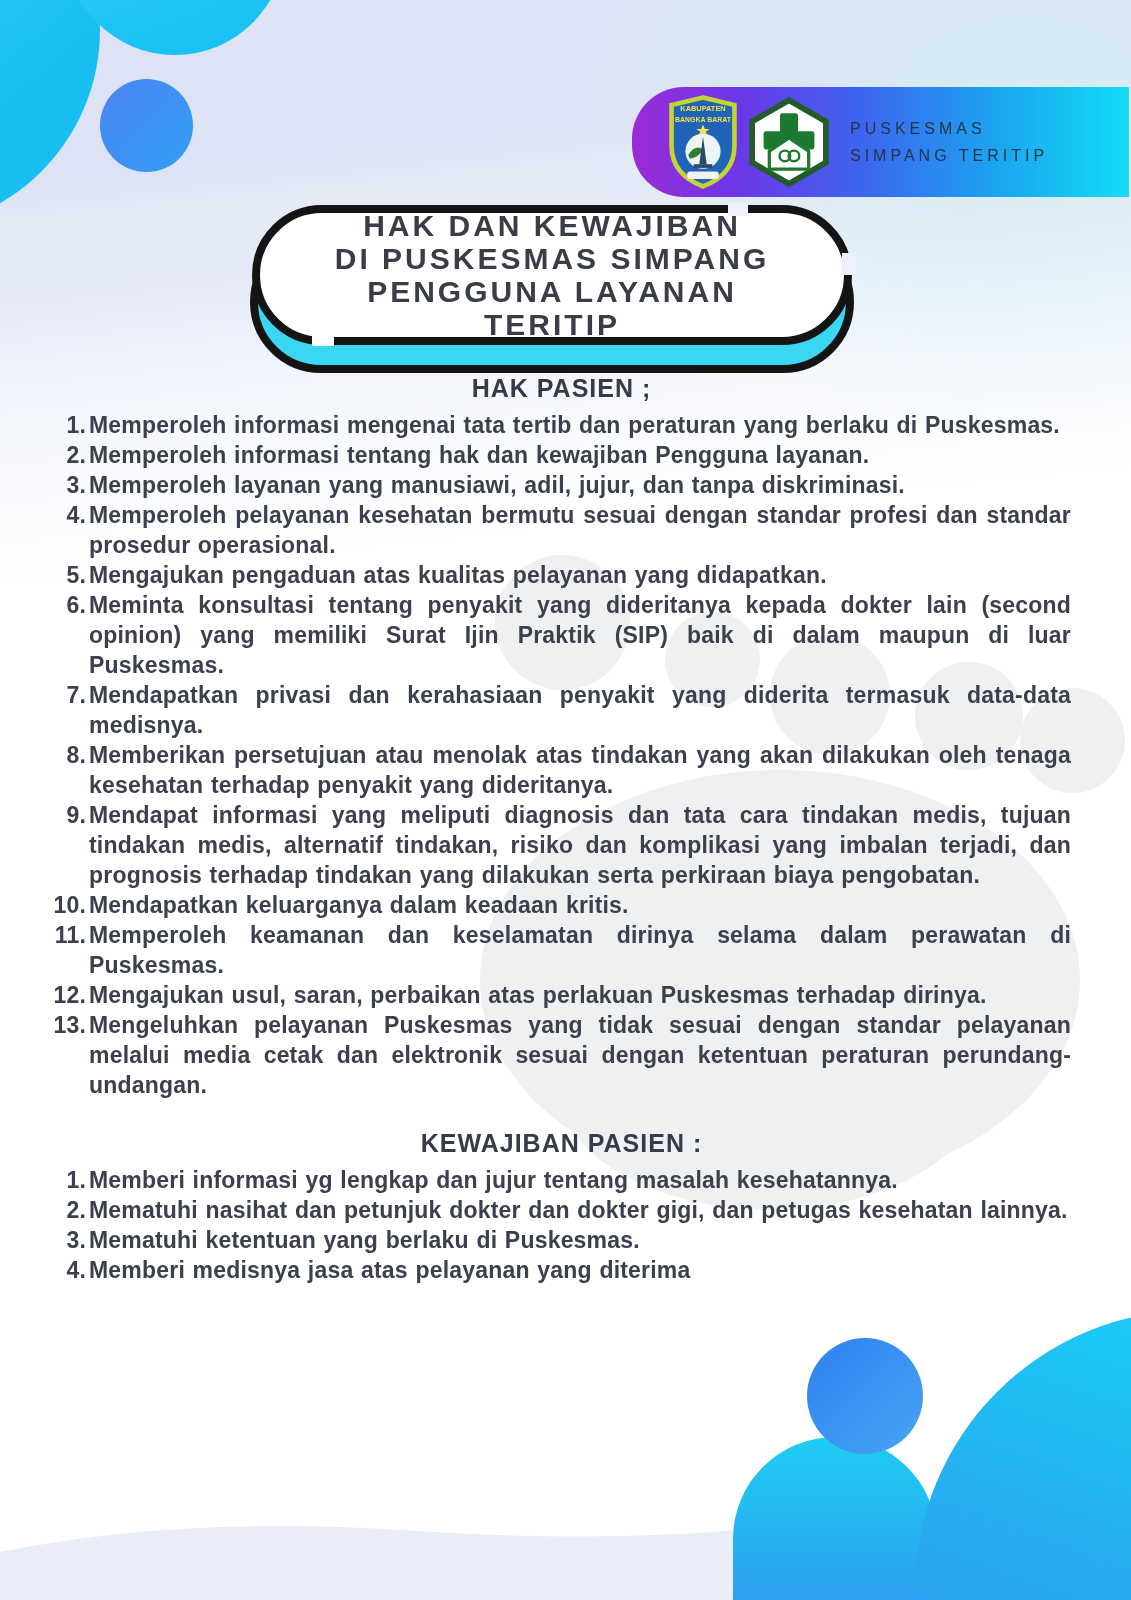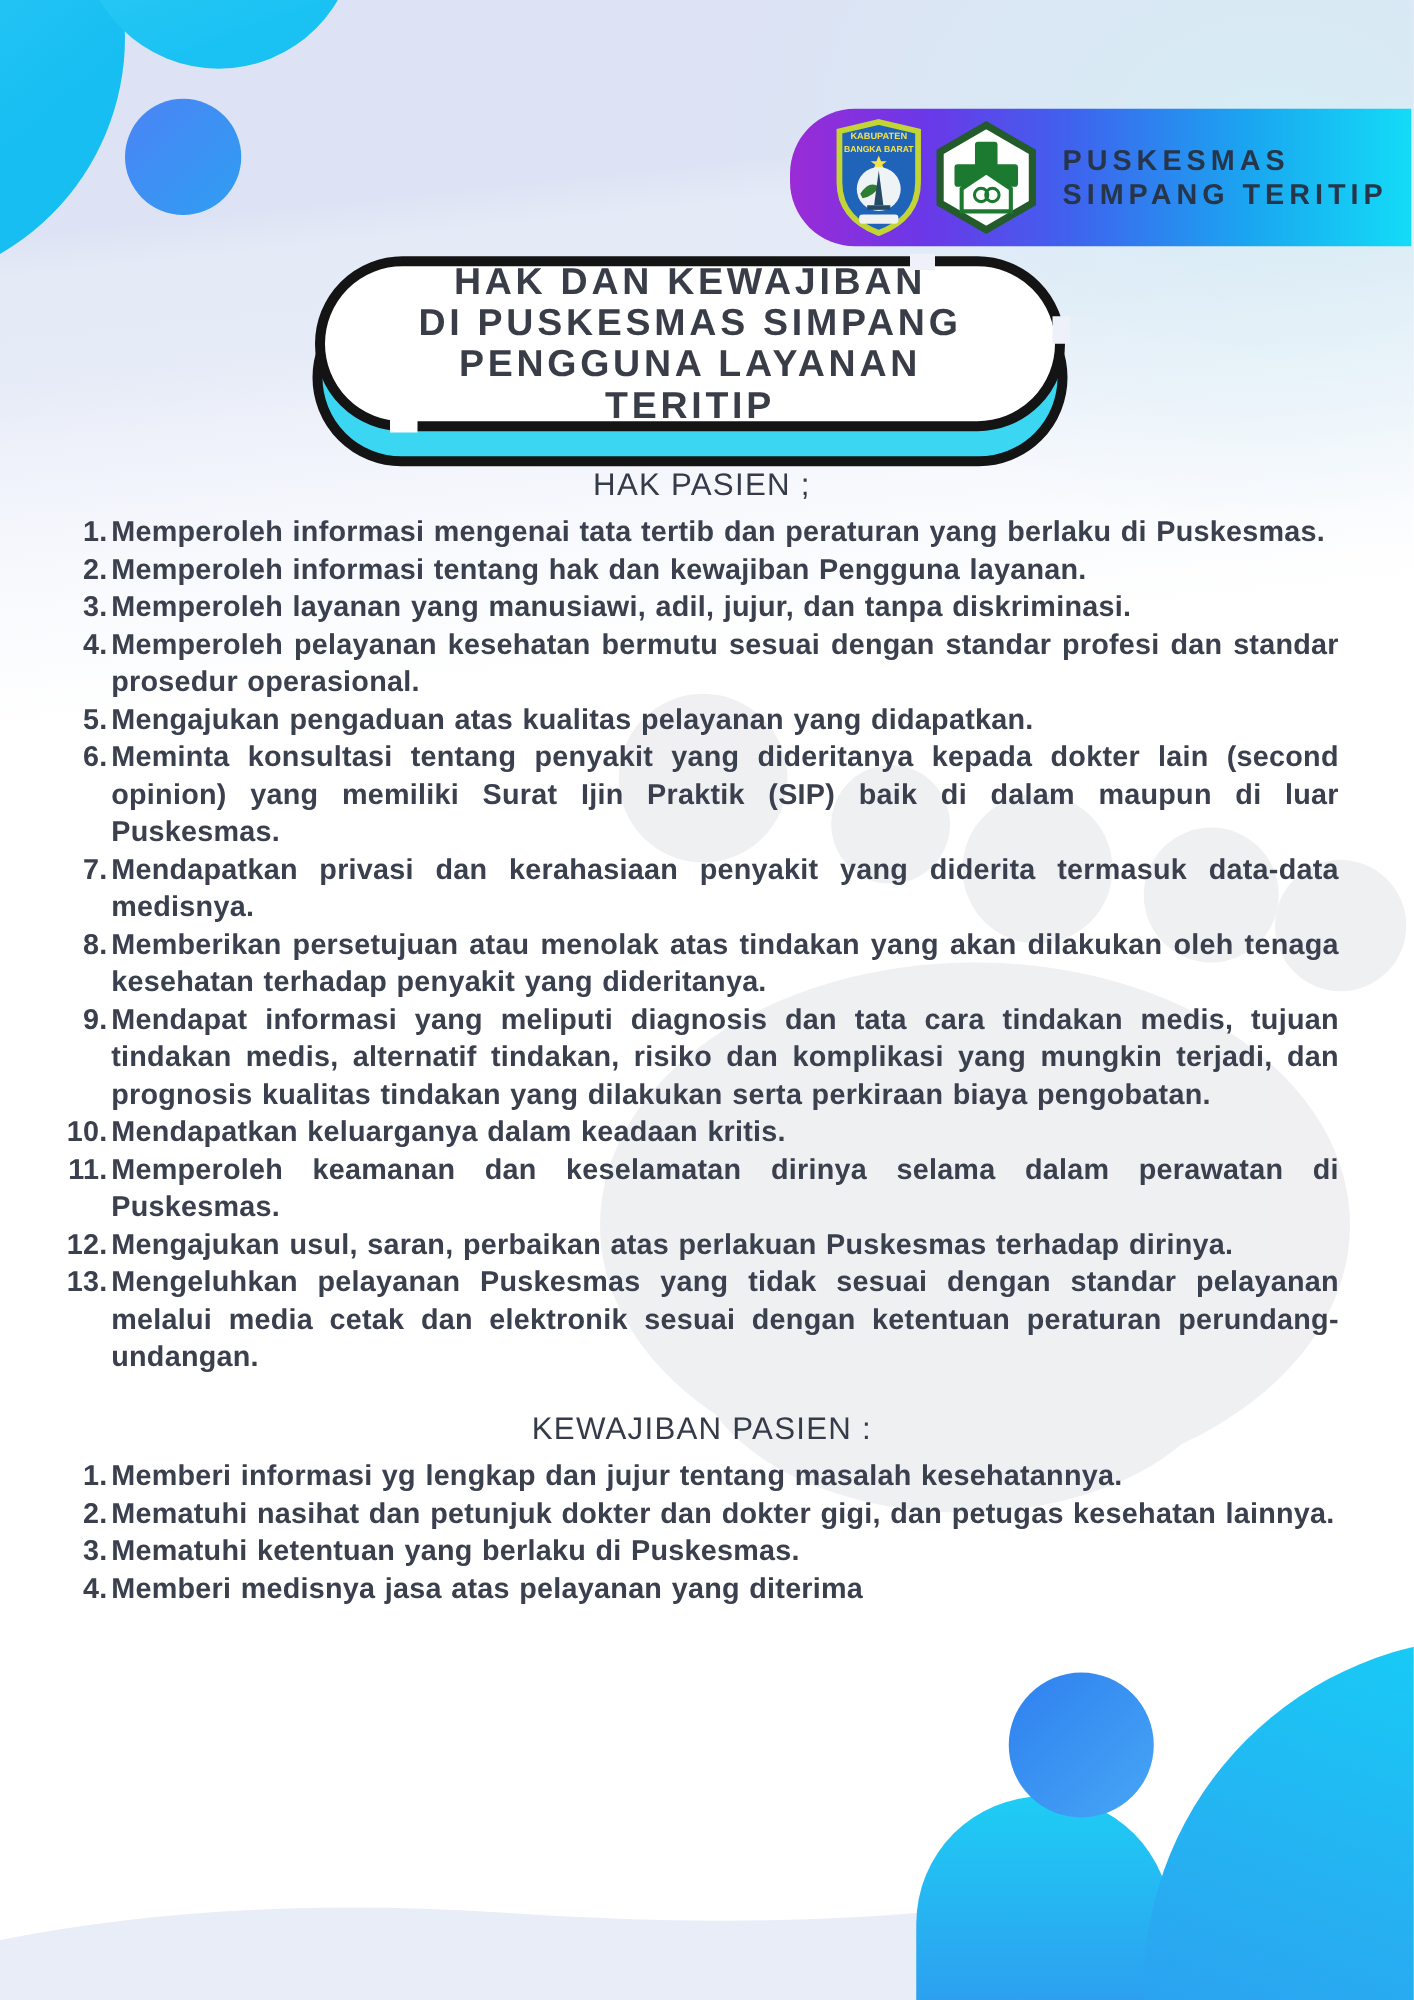--- a/index.html
+++ b/index.html
@@ -35,38 +35,38 @@
   .person-head{left:807px;top:1338px;width:116px;height:116px;border-radius:50%;z-index:2;
     background:linear-gradient(135deg,#2f80ef 0%,#46a6f5 100%);}
   .blob-big-right{left:915px;top:1310px;width:560px;height:560px;border-radius:50%;z-index:2;
     background:linear-gradient(200deg,#12d5f7 5%,#25b2f2 45%,#2f9bef 75%);}
   
   .banner{left:632px;top:87px;right:2px;height:110px;z-index:3;
     border-radius:52px 0 0 52px;box-sizing:border-box;
     background:linear-gradient(90deg,#9a2bd6 0%,#6a38e8 22%,#3f62ee 45%,#1aa6f0 74%,#13dcf7 100%);
     display:flex;align-items:center;padding-left:34px;}
   .banner .logo{flex:0 0 auto;}
-  .banner-text{margin-left:20px;color:#26354a;font-weight:700;
-    font-size:23px;line-height:27px;letter-spacing:4px;white-space:nowrap;}
+  .banner-text{margin-left:20px;color:#26354a;font-weight:400;
+    font-size:16px;line-height:27px;letter-spacing:4px;white-space:nowrap;}
   
   .title-wrap{left:250px;top:205px;width:604px;height:168px;z-index:3;}
   .title-back{position:absolute;left:0;right:0;top:26px;bottom:0;background:#3bd7f2;
     border:8px solid #141414;border-radius:84px;box-sizing:border-box;}
   .title-front{position:absolute;left:2px;right:2px;top:0;height:140px;background:#ffffff;
     border:8px solid #141414;border-radius:74px;box-sizing:border-box;
     display:flex;flex-direction:column;justify-content:center;align-items:center;}
   .title-front span{display:block;text-align:right;color:#383d47;font-weight:800;
     font-size:30px;line-height:33px;letter-spacing:3px;white-space:nowrap;}
   .gap{position:absolute;z-index:4;}
   .gapA{left:478px;top:-2px;width:20px;height:13px;background:#eef1fa;}
   .gapB{left:592px;top:48px;width:14px;height:22px;background:#eef1fa;}
   .gapC{left:62px;top:129px;width:22px;height:12px;background:#ffffff;}
   
   .content{position:relative;z-index:2;padding:374px 60px 0 52px;color:#3a404d;}
-  .sec-h{text-align:center;font-size:25px;font-weight:400;letter-spacing:1px;
+  .sec-h{text-align:center;font-size:25px;font-weight:700;letter-spacing:1px;
     color:#353b48;margin:0 0 7px 0;}
   .sec-h.kewajiban{margin-top:29px;}
   ol{list-style:none;margin:0;padding:0;}
   li{position:relative;padding-left:37px;text-align:justify;
     font-size:23px;font-weight:700;line-height:30px;letter-spacing:.2px;word-spacing:1px;}
   li .num{position:absolute;left:0;top:0;width:34px;text-align:right;}
   
   svg text{font-family:"Liberation Sans",sans-serif;}
 </style>
 </head>
@@ -138,21 +138,21 @@
   <h2 class="sec-h">HAK PASIEN ;</h2>
   <ol>
     <li><span class="num">1.</span><span>Memperoleh informasi mengenai tata tertib dan peraturan yang berlaku di Puskesmas.</span></li>
     <li><span class="num">2.</span><span>Memperoleh informasi tentang hak dan kewajiban Pengguna layanan.</span></li>
     <li><span class="num">3.</span><span>Memperoleh layanan yang manusiawi, adil, jujur, dan tanpa diskriminasi.</span></li>
     <li><span class="num">4.</span><span>Memperoleh pelayanan kesehatan bermutu sesuai dengan standar profesi dan standar prosedur operasional.</span></li>
     <li><span class="num">5.</span><span>Mengajukan pengaduan atas kualitas pelayanan yang didapatkan.</span></li>
     <li><span class="num">6.</span><span>Meminta konsultasi tentang penyakit yang dideritanya kepada dokter lain (second opinion) yang memiliki Surat Ijin Praktik (SIP) baik di dalam maupun di luar Puskesmas.</span></li>
     <li><span class="num">7.</span><span>Mendapatkan privasi dan kerahasiaan penyakit yang diderita termasuk data-data medisnya.</span></li>
     <li><span class="num">8.</span><span>Memberikan persetujuan atau menolak atas tindakan yang akan dilakukan oleh tenaga kesehatan terhadap penyakit yang dideritanya.</span></li>
-    <li><span class="num">9.</span><span>Mendapat informasi yang meliputi diagnosis dan tata cara tindakan medis, tujuan tindakan medis, alternatif tindakan, risiko dan komplikasi yang mungkin terjadi, dan prognosis kualitas tindakan yang dilakukan serta perkiraan biaya pengobatan.</span></li>
+    <li><span class="num">9.</span><span>Mendapat informasi yang meliputi diagnosis dan tata cara tindakan medis, tujuan tindakan medis, alternatif tindakan, risiko dan komplikasi yang imbalan terjadi, dan prognosis terhadap tindakan yang dilakukan serta perkiraan biaya pengobatan.</span></li>
     <li><span class="num">10.</span><span>Mendapatkan keluarganya dalam keadaan kritis.</span></li>
     <li><span class="num">11.</span><span>Memperoleh keamanan dan keselamatan dirinya selama dalam perawatan di Puskesmas.</span></li>
     <li><span class="num">12.</span><span>Mengajukan usul, saran, perbaikan atas perlakuan Puskesmas terhadap dirinya.</span></li>
     <li><span class="num">13.</span><span>Mengeluhkan pelayanan Puskesmas yang tidak sesuai dengan standar pelayanan melalui media cetak dan elektronik sesuai dengan ketentuan peraturan perundang-undangan.</span></li>
   </ol>
 
   <h2 class="sec-h kewajiban">KEWAJIBAN PASIEN :</h2>
   <ol>
     <li><span class="num">1.</span><span>Memberi informasi yg lengkap dan jujur tentang masalah kesehatannya.</span></li>
     <li><span class="num">2.</span><span>Mematuhi nasihat dan petunjuk dokter dan dokter gigi, dan petugas kesehatan lainnya.</span></li>

